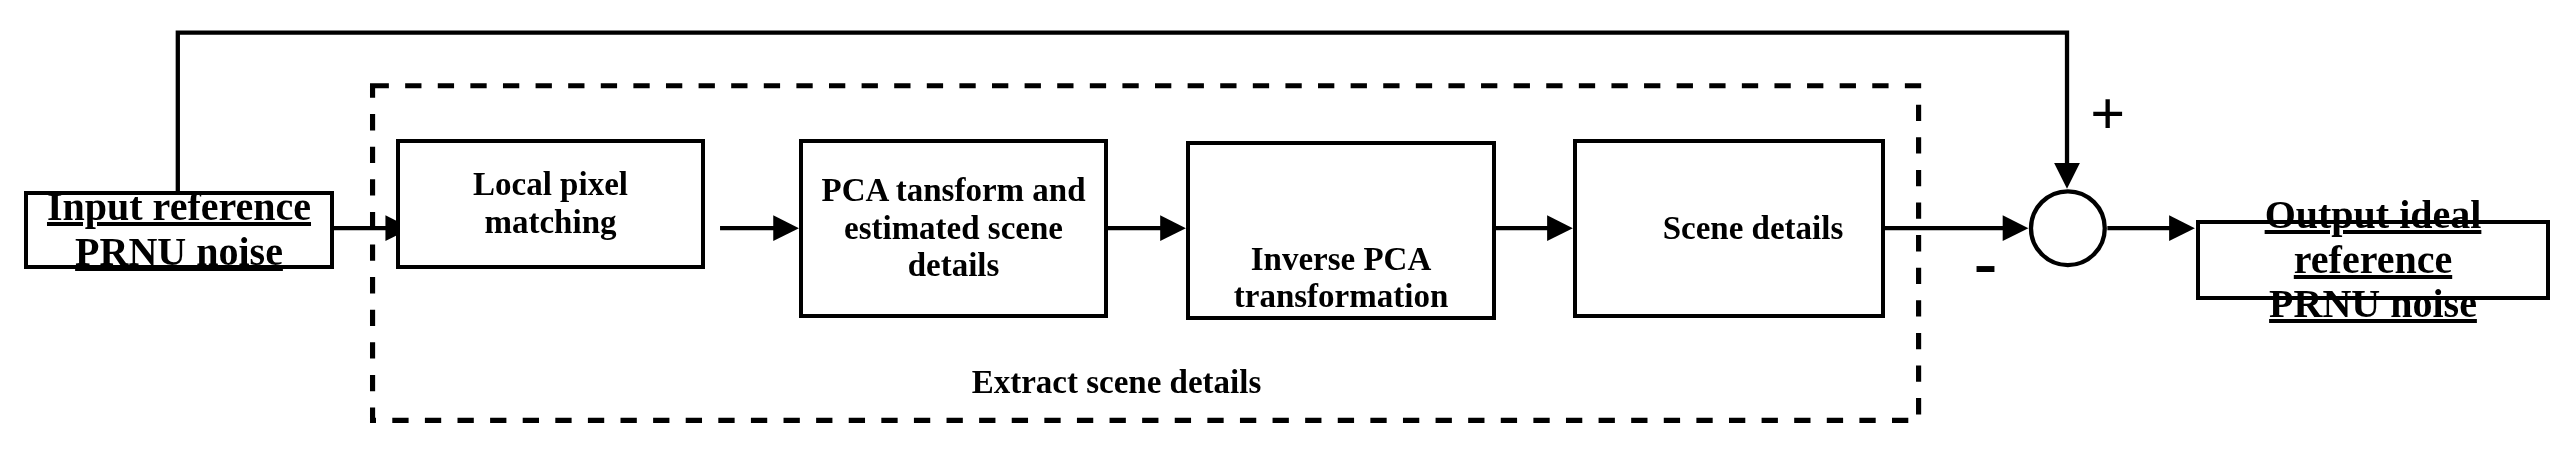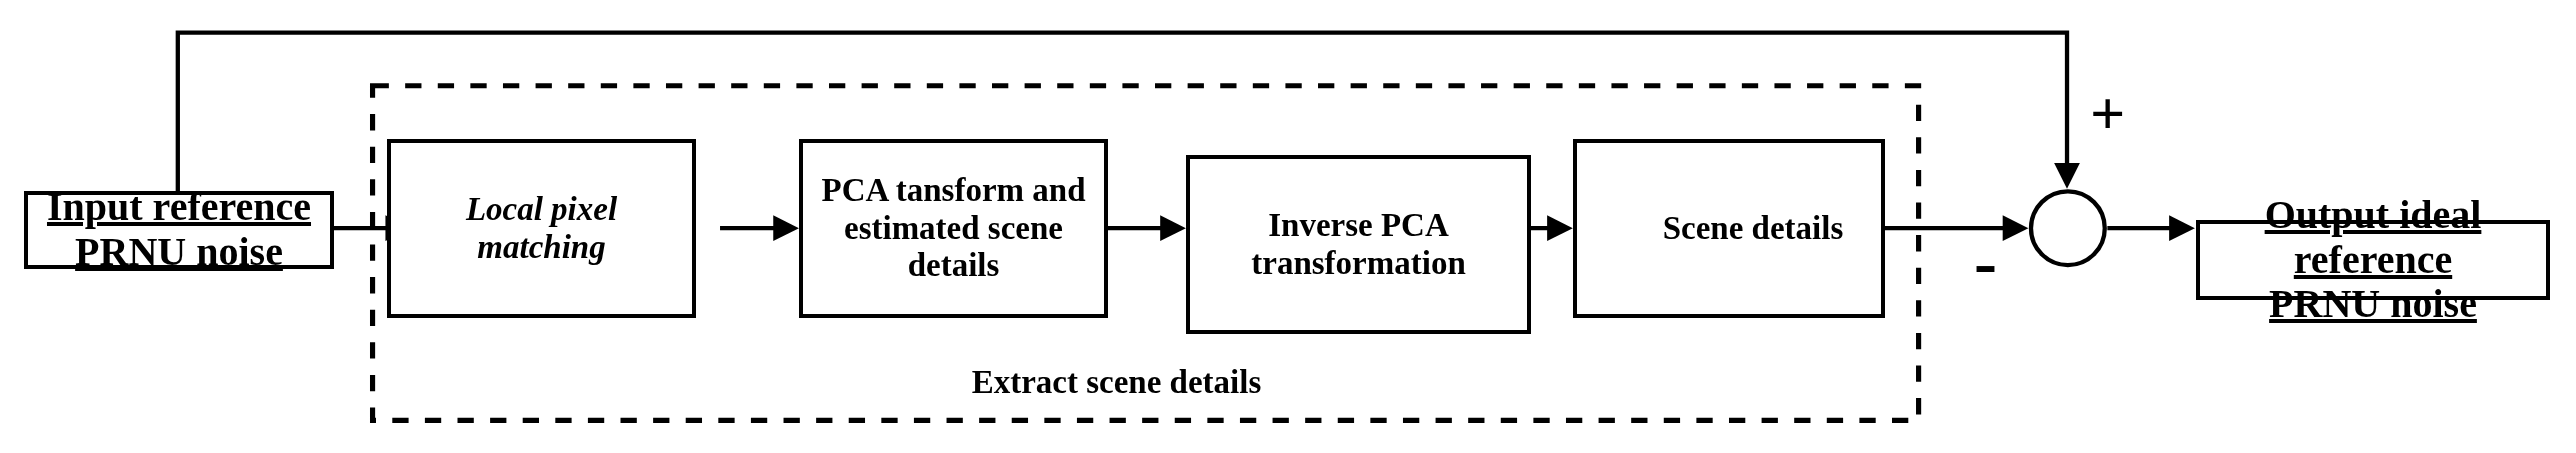--- a/index.html
+++ b/index.html
@@ -39,23 +39,23 @@
     line-height: 1.14;
     white-space: pre-line;
   }
   .node-io .node-label {
     font-size: 40px;
     line-height: 1.12;
     text-decoration: underline;
   }
   
   #node-input      { left: 24px;   top: 191px; width: 310px; height: 78px; }
-  #node-local      { left: 387px;  top: 139px; width: 309px; height: 179px; font-style: italic; }
+  #node-local      { left: 396px;  top: 139px; width: 309px; height: 130px; }
   #node-pca        { left: 799px;  top: 139px; width: 309px; height: 179px; }
-  #node-inverse    { left: 1186px; top: 155px; width: 345px; height: 179px; }
+  #node-inverse    { left: 1186px; top: 141px; width: 310px; height: 179px; align-items: flex-end; }
   #node-scene      { left: 1573px; top: 139px; width: 312px; height: 179px; padding-left: 48px; }
   #node-output     { left: 2196px; top: 187px; width: 354px; height: 80px; margin-top: 33px; }
 
   #group-label {
     position: absolute;
     left: 962px;
     top: 364px;
     width: 309px;
     text-align: center;
     font-weight: bold;

